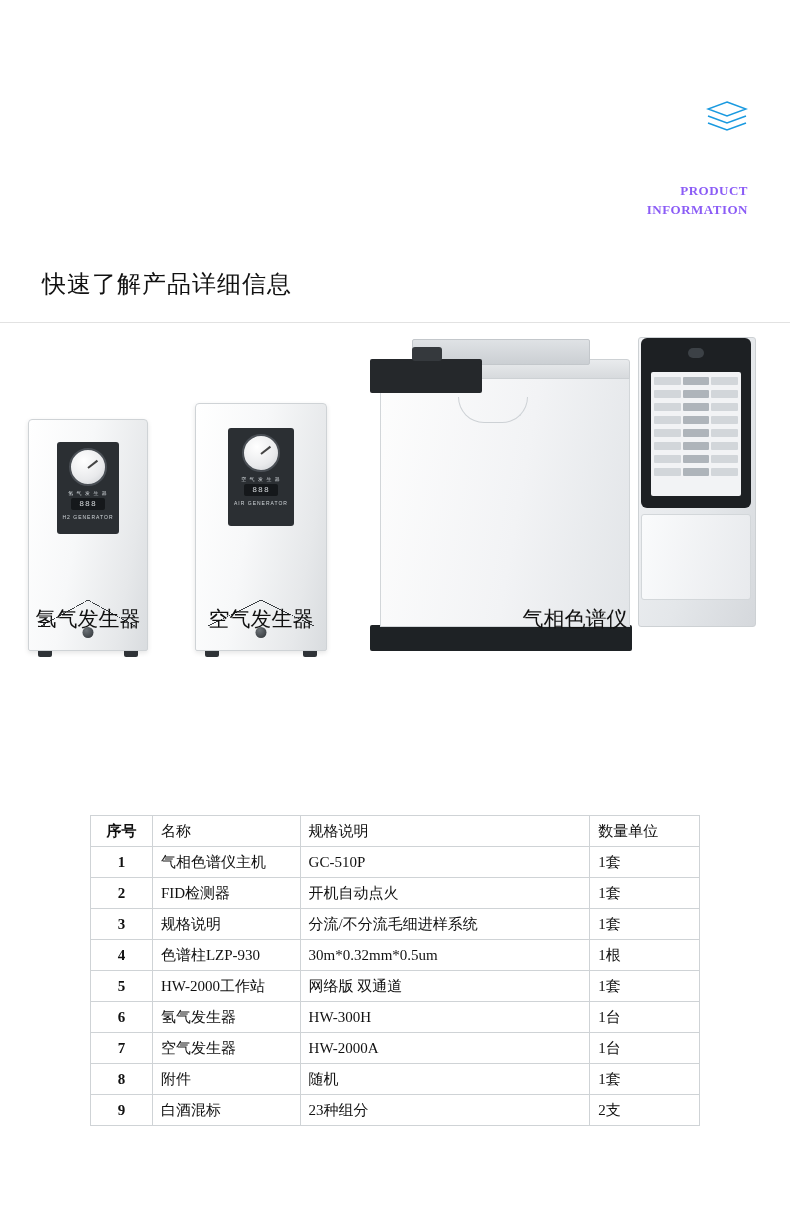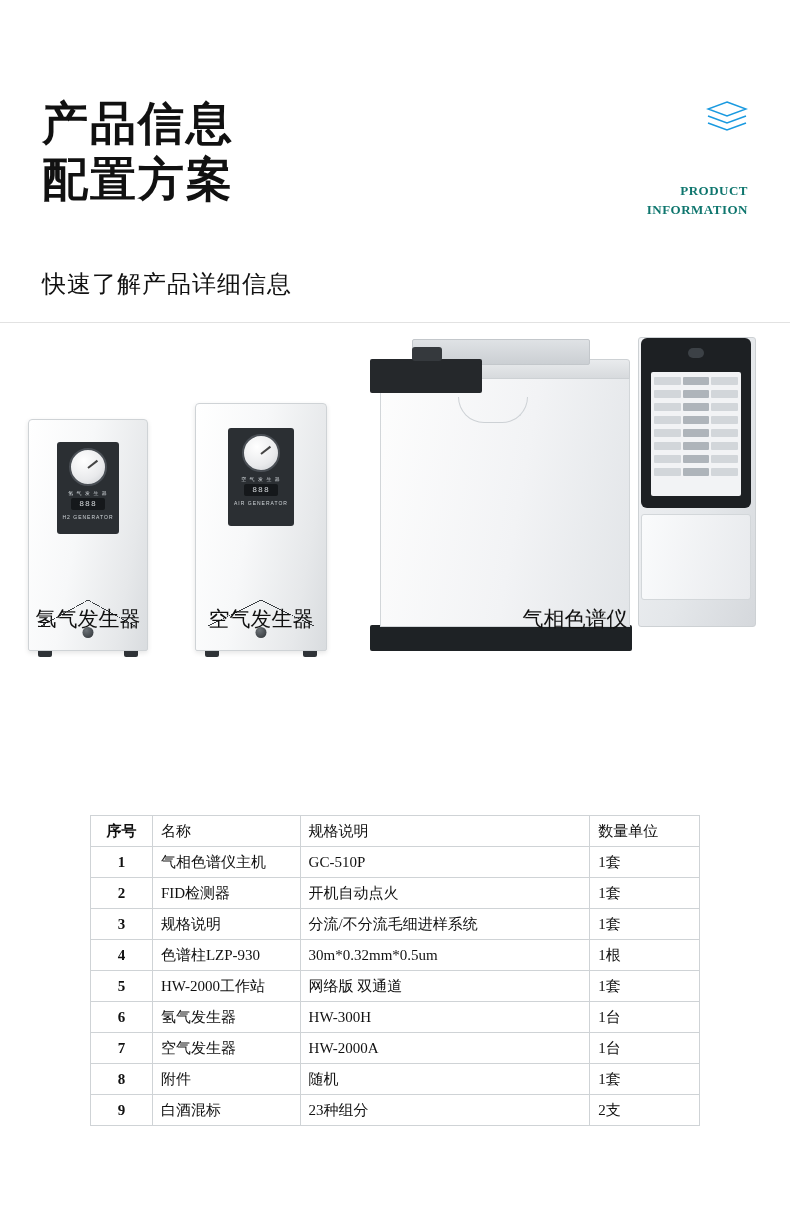--- a/index.html
+++ b/index.html
@@ -40,21 +40,21 @@
     display:block;
     margin-left:auto;
     margin-bottom: 42px;
   }
   .en-label {
     font-family: "Liberation Serif", serif;
     font-weight: bold;
     font-size: 13px;
     line-height: 1.45;
     letter-spacing: 0.5px;
-    color: #0f766e;
+    color: #8b5cf6;
     text-align: right;
   }
 
   .subtitle-wrap {
     position: absolute;
     left: 42px;
     top: 268px;
   }
   .subtitle {
     font-family: "Liberation Serif", serif;
@@ -360,24 +360,20 @@
   table.spec th.c, table.spec td.c { text-align: center; font-weight: bold; }
   table.spec col.idx { width: 62px; }
   table.spec col.name { width: 148px; }
   table.spec col.spec { width: 290px; }
   table.spec col.qty { width: 110px; }
 </style>
 </head>
 <body>
 
 <div class="header">
-  <div class="title-block">
-    <span class="title-line">产品信息</span>
-    <span class="title-line">配置方案</span>
-  </div>
 
   <div class="header-right">
     <span class="stack-icon">
       <svg width="42" height="36" viewBox="0 0 42 36" aria-hidden="true">
         <polygon points="21,2 40,9 21,16 2,9" fill="none" stroke="#1a9ae0" stroke-width="1.6"></polygon>
         <polyline points="2,16 21,23 40,16" fill="none" stroke="#1a9ae0" stroke-width="1.6"></polyline>
         <polyline points="2,23 21,30 40,23" fill="none" stroke="#1a9ae0" stroke-width="1.6"></polyline>
       </svg>
     </span>
     <div class="en-label">

